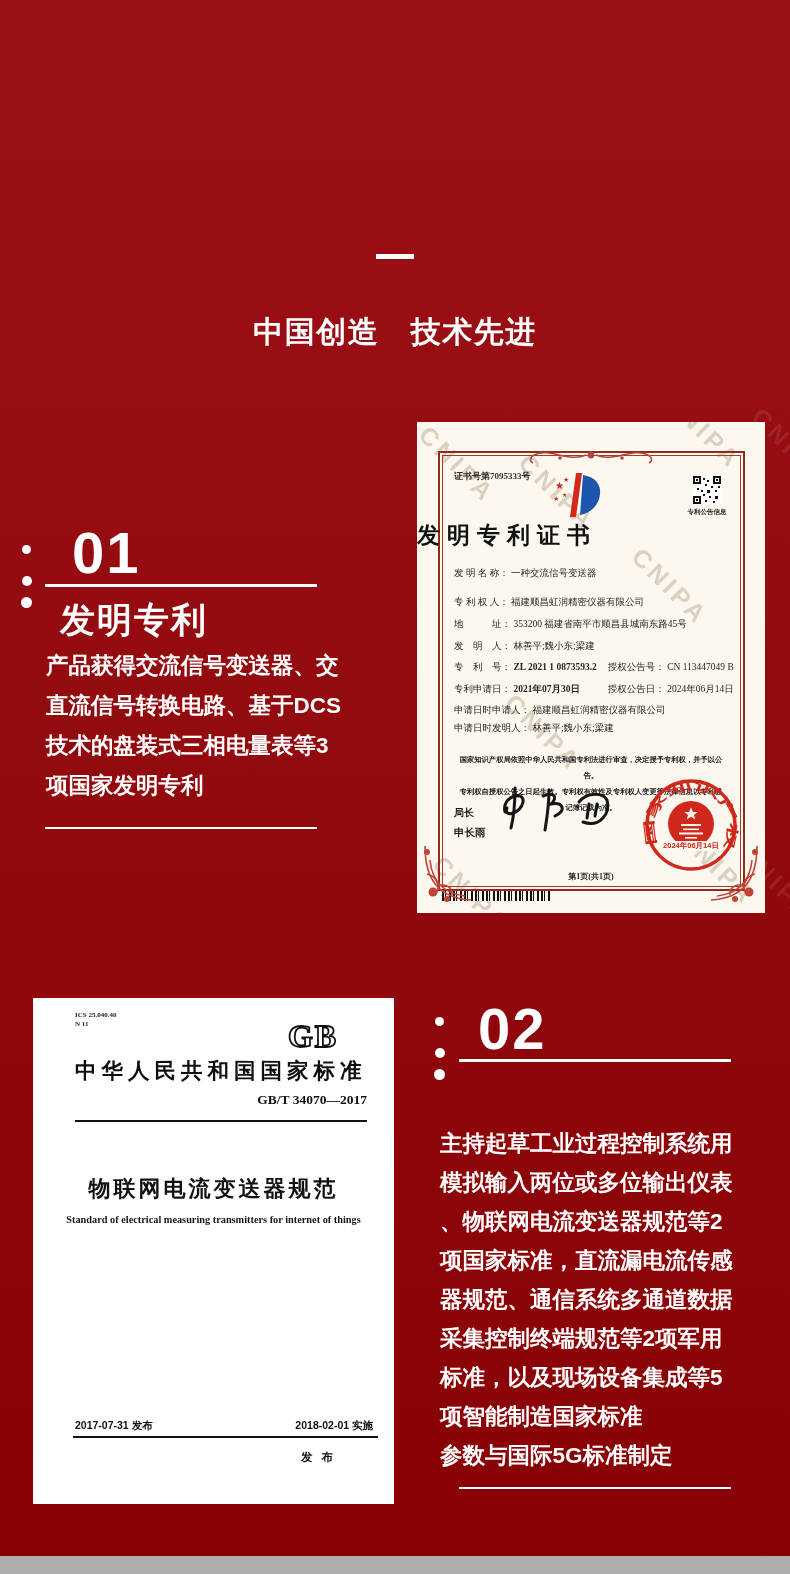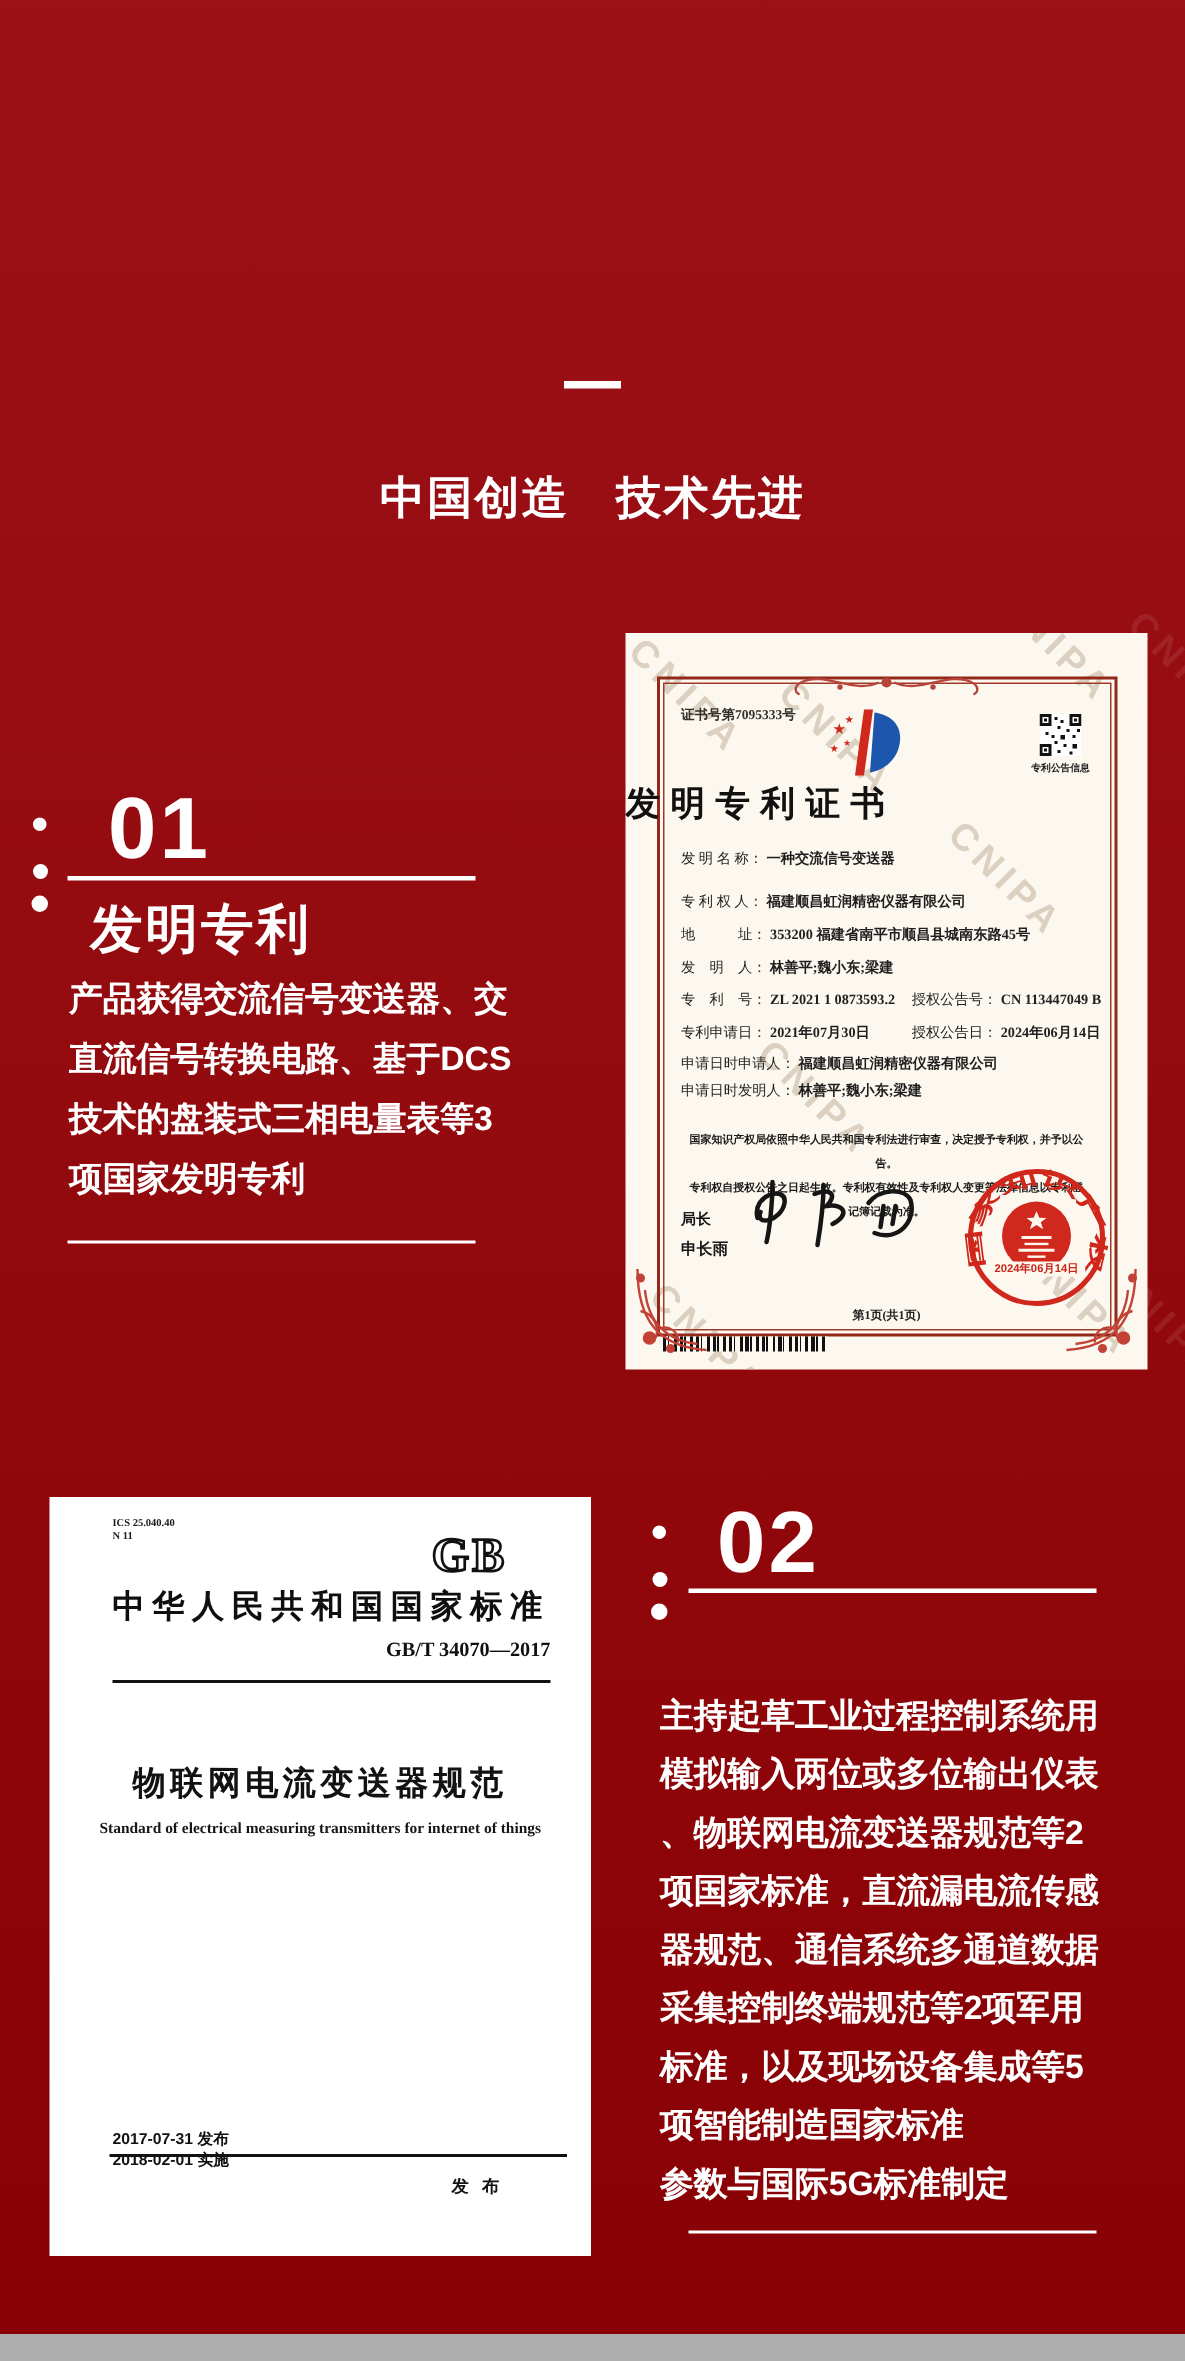--- a/index.html
+++ b/index.html
@@ -37,21 +37,21 @@
            font-size:9px;font-weight:700;color:#33302b;}
   .cnipa{position:absolute;left:136px;top:50px;width:50px;height:46px;}
   .qr{position:absolute;left:276px;top:54px;width:28px;height:28px;}
   .qr-label{position:absolute;left:258px;top:86px;width:64px;text-align:center;
             font-size:6.5px;font-weight:700;color:#222;font-family:"Liberation Serif",serif;}
   .cert-title{position:absolute;left:0;right:0;top:98px;color:#111;
               font-family:"Liberation Serif","DejaVu Serif",serif;font-size:23px;font-weight:700;letter-spacing:7px;}
   .crow{position:absolute;left:37px;white-space:nowrap;color:#1f1f1f;
         font-family:"Liberation Serif","DejaVu Serif",serif;font-size:9.5px;line-height:1.2;}
   .crow .cl{display:inline-block;min-width:51px;font-weight:500;}
-  .crow .cv{font-weight:700;}
+  .crow .cv{font-weight:400;}
   .crow .cvw{display:inline-block;width:92px;font-weight:700;}
   .crow .cl2{font-weight:500;}
   .r1{top:146px}.r2{top:175px}.r3{top:197px}.r4{top:219px}
   .r5{top:240px}.r6{top:262px}.r7{top:283px}.r8{top:301px}
   .legal{position:absolute;left:40px;top:330px;width:268px;text-align:center;color:#191919;
          font-family:"Liberation Serif","DejaVu Serif",serif;font-size:7.3px;font-weight:700;line-height:16px;}
   .dir-title{position:absolute;left:37px;top:384px;font-size:10px;font-weight:700;color:#181818;
              font-family:"Liberation Serif",serif;}
   .dir-name{position:absolute;left:37px;top:404px;font-size:10.5px;font-weight:700;color:#181818;
             font-family:"Liberation Serif",serif;}
@@ -77,21 +77,21 @@
              font-family:"Liberation Serif","DejaVu Serif",serif;font-size:21.5px;font-weight:700;
              letter-spacing:5px;white-space:nowrap;}
   .gb-code{position:absolute;right:27px;top:94px;font-size:13.5px;font-weight:700;color:#111;
            font-family:"Liberation Serif",serif;}
   .gb-line1{position:absolute;left:42px;right:27px;top:122px;height:2px;background:#111;}
   .gb-title{position:absolute;left:0;right:0;top:176px;text-align:center;color:#121212;
             font-size:22px;font-weight:700;letter-spacing:3px;}
   .gb-sub{position:absolute;left:0;right:0;top:216px;text-align:center;color:#161616;
           font-family:"Liberation Serif","DejaVu Serif",serif;font-size:10.3px;font-weight:700;}
   .gb-dates{position:absolute;left:42px;right:21px;top:421px;display:flex;justify-content:space-between;
-            font-size:10.5px;font-weight:700;color:#111;flex-direction:column;}
+            font-size:10.5px;font-weight:700;color:#111;}
   .gb-line2{position:absolute;left:40px;right:16px;top:438px;height:1.5px;background:#111;}
   .gb-issuer{position:absolute;left:42px;top:446px;width:260px;text-align:center;color:#121212;
              font-family:"Liberation Serif","DejaVu Serif",serif;font-weight:700;}
   .gb-issuer .i1{font-size:10px;letter-spacing:.5px;line-height:15px;}
   .gb-issuer .i2{font-size:10.5px;letter-spacing:5.5px;line-height:15px;white-space:nowrap;}
   .gb-publish{position:absolute;left:268px;top:452px;font-size:11.5px;font-weight:700;color:#121212;
               font-family:"Liberation Serif",serif;letter-spacing:3px;}
   
   .footer-bar{position:absolute;left:0;bottom:0;width:100%;height:18px;background:#adadad;z-index:3;}
 </style>

